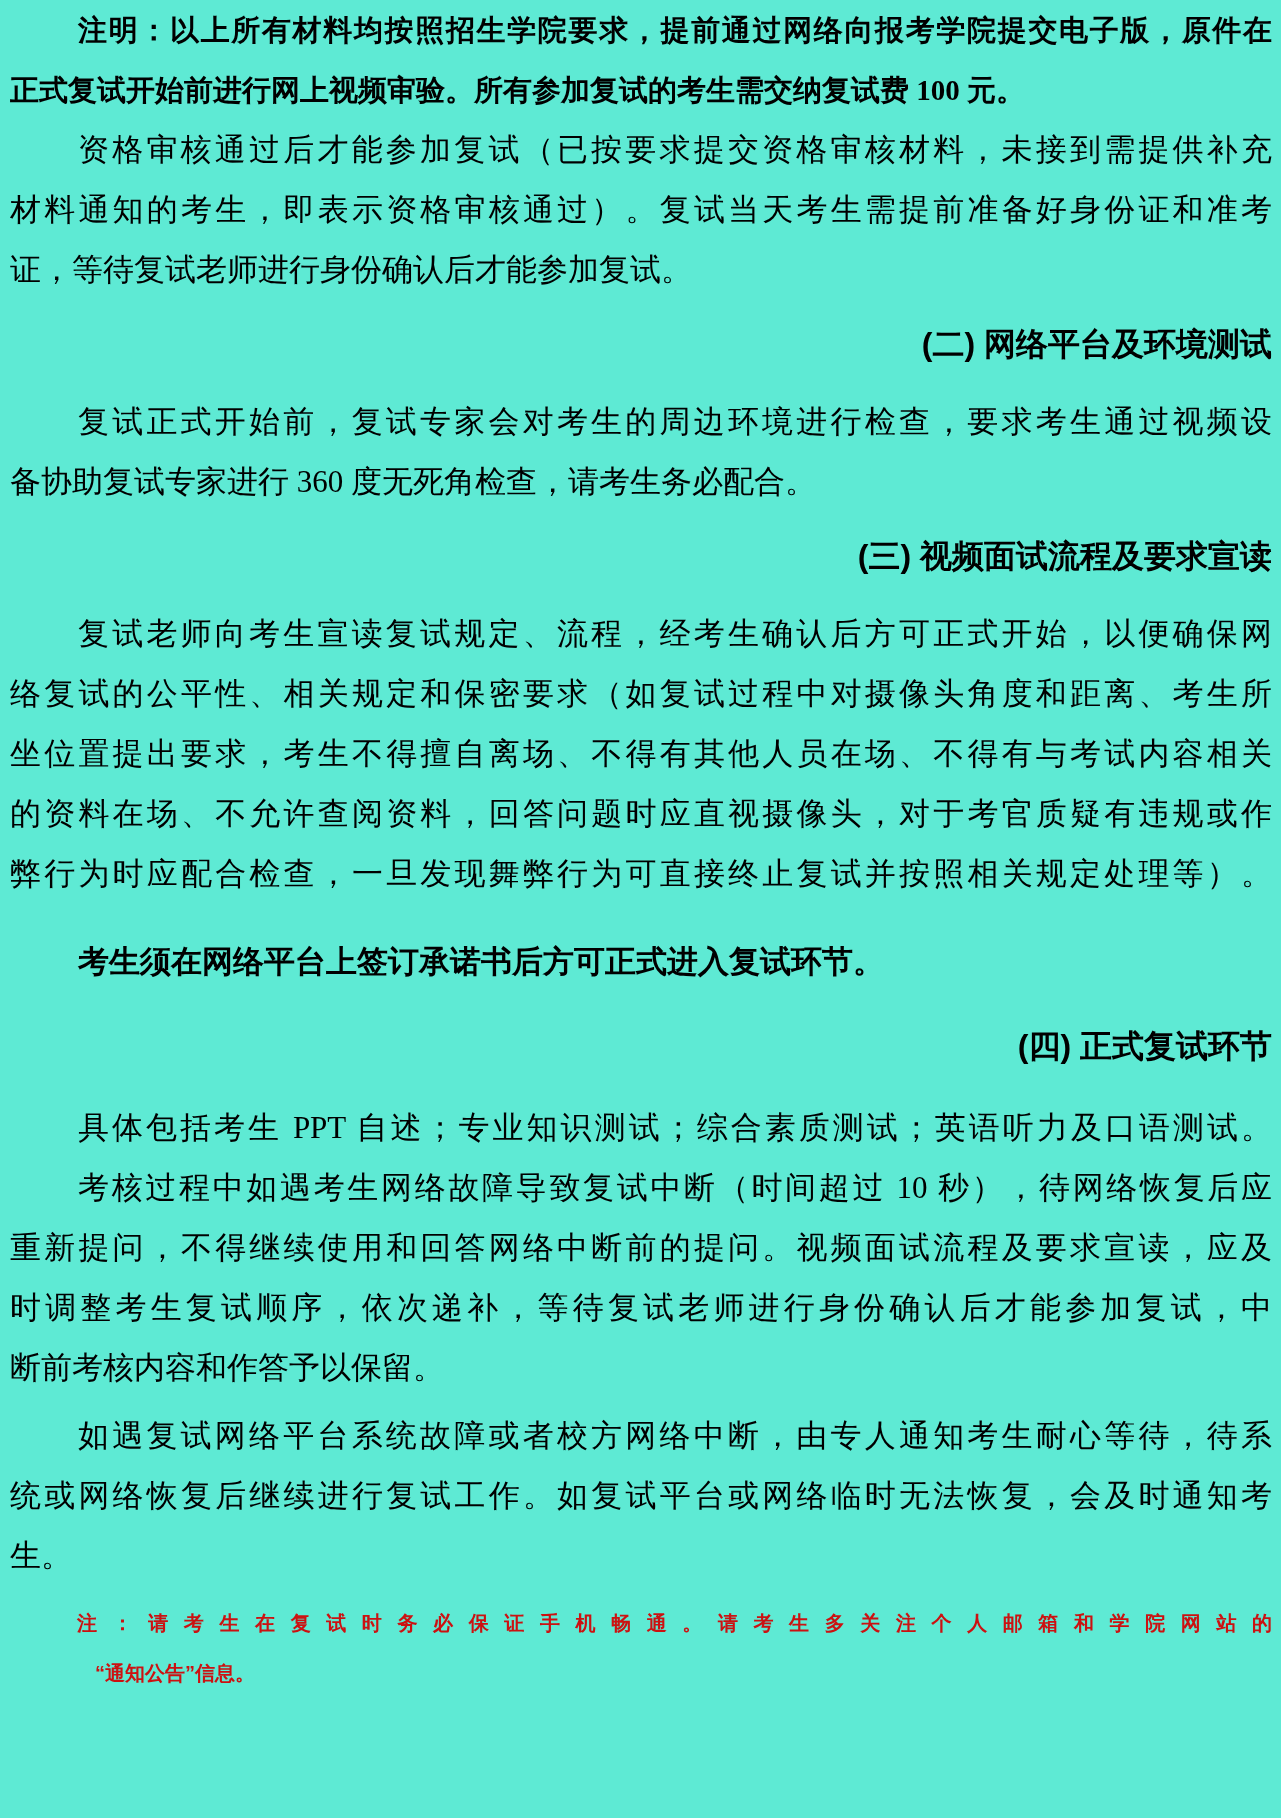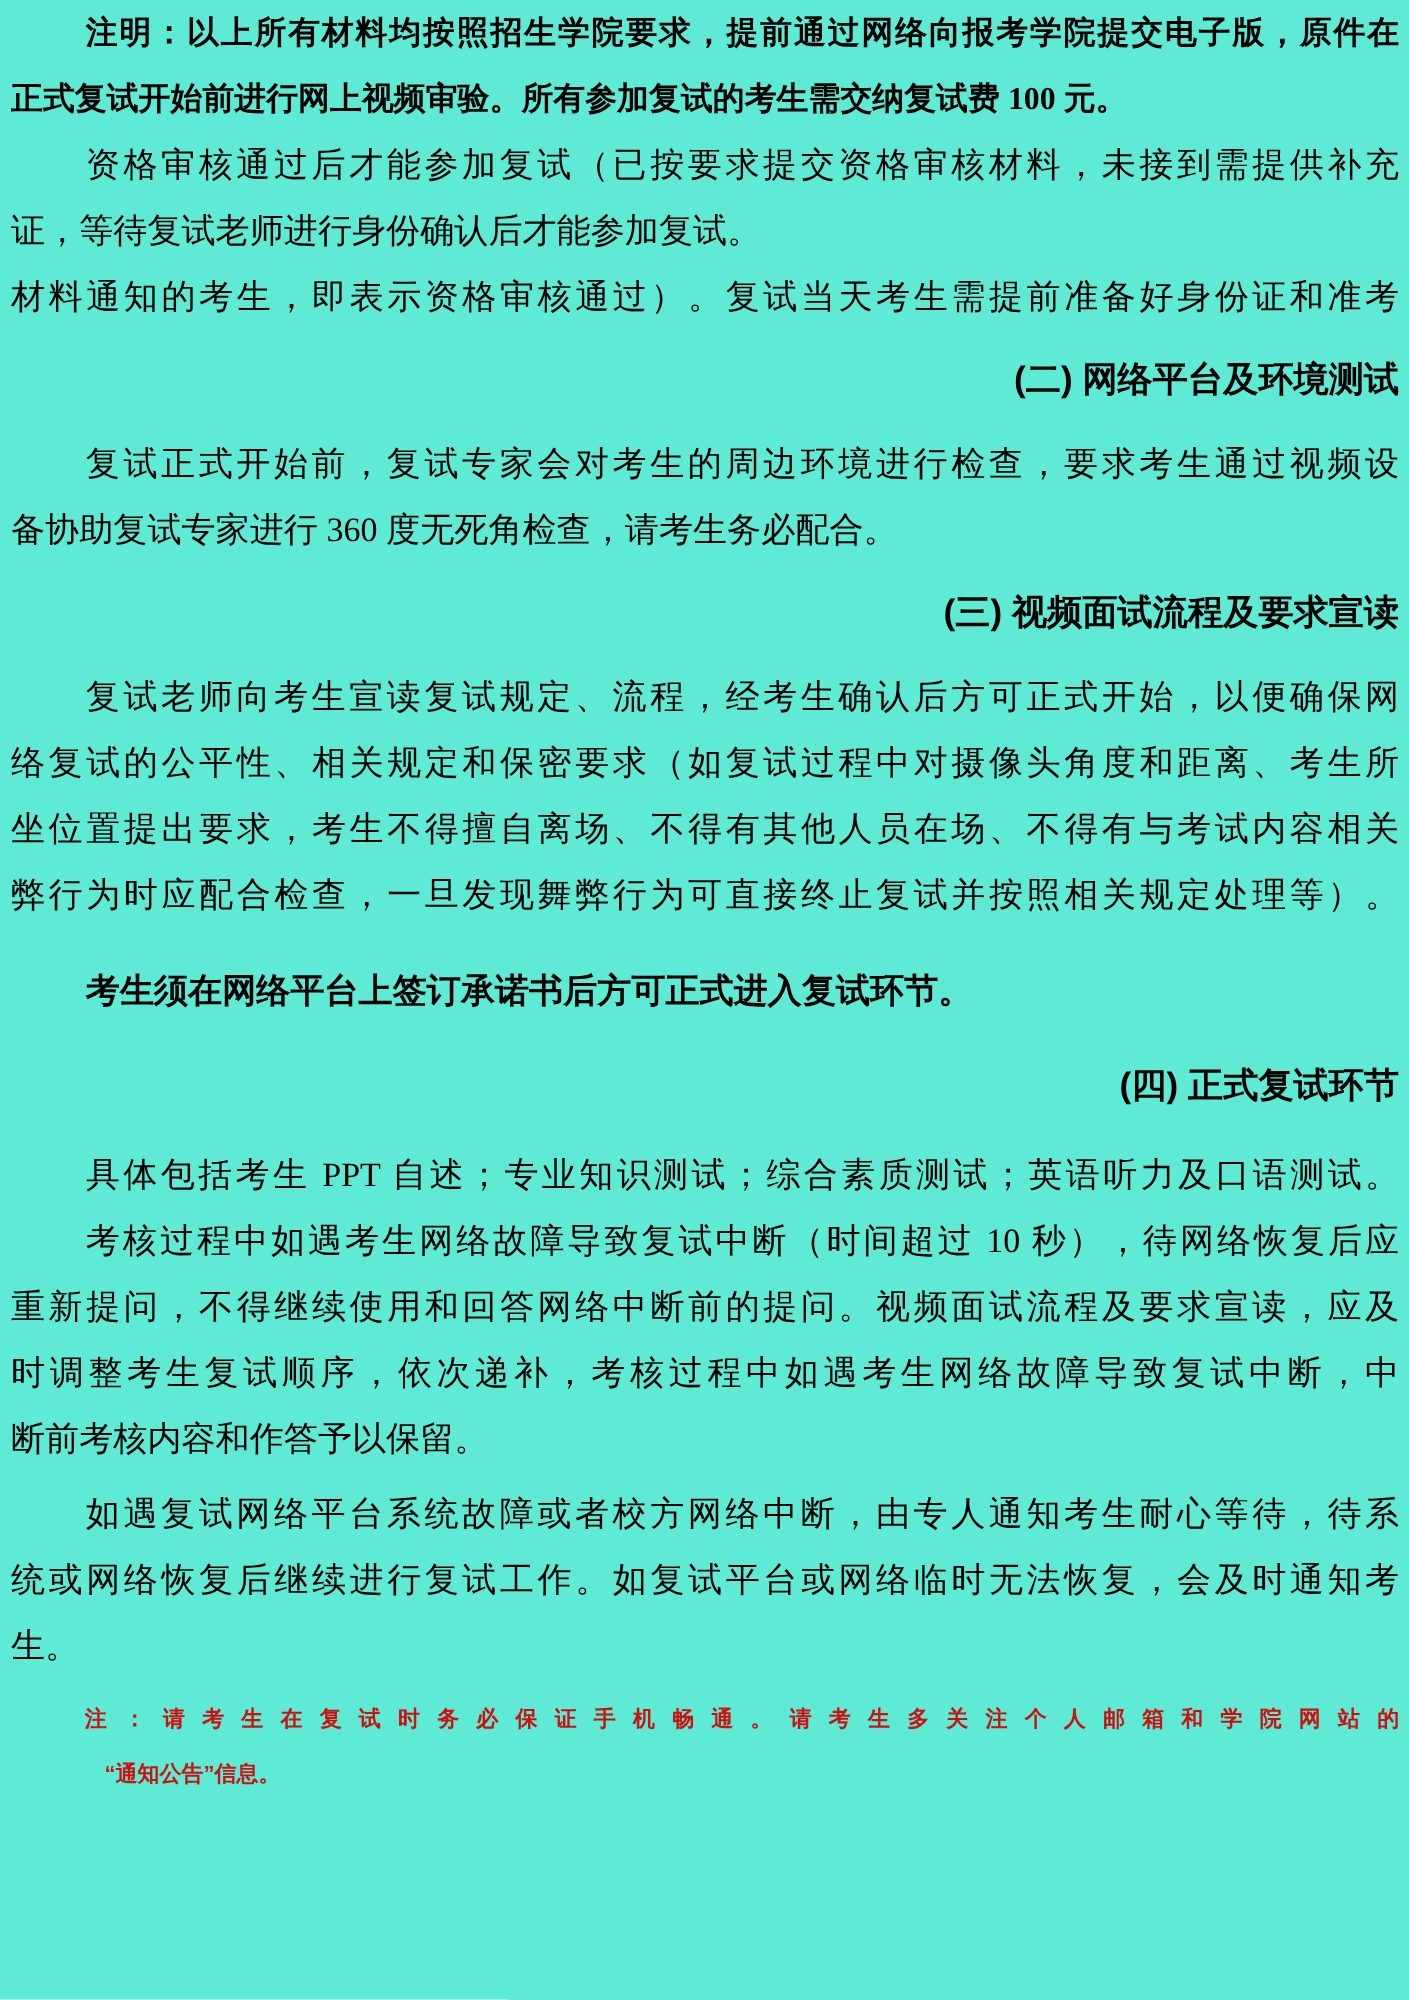--- a/index.html
+++ b/index.html
@@ -81,53 +81,54 @@
 
 <div class="page">
 
   <section class="intro">
     <div class="ln ind">注明：以上所有材料均按照招生学院要求，提前通过网络向报考学院提交电子版，原件在</div>
     <div class="ln end">正式复试开始前进行网上视频审验。所有参加复试的考生需交纳复试费 100 元。</div>
   </section>
 
   <section>
     <div class="ln ind">资格审核通过后才能参加复试（已按要求提交资格审核材料，未接到需提供补充</div>
+    <div class="ln">材料通知的考生，即表示资格审核通过）。复试当天考生需提前准备好身份证和准考</div>
     <div class="ln end">证，等待复试老师进行身份确认后才能参加复试。</div>
-    <div class="ln">材料通知的考生，即表示资格审核通过）。复试当天考生需提前准备好身份证和准考</div>
   </section>
 
   <div class="hd tight">(二) 网络平台及环境测试</div>
 
   <section>
     <div class="ln ind">复试正式开始前，复试专家会对考生的周边环境进行检查，要求考生通过视频设</div>
     <div class="ln end">备协助复试专家进行 360 度无死角检查，请考生务必配合。</div>
   </section>
 
   <div class="hd tight">(三) 视频面试流程及要求宣读</div>
 
   <section>
     <div class="ln ind">复试老师向考生宣读复试规定、流程，经考生确认后方可正式开始，以便确保网</div>
     <div class="ln">络复试的公平性、相关规定和保密要求（如复试过程中对摄像头角度和距离、考生所</div>
     <div class="ln">坐位置提出要求，考生不得擅自离场、不得有其他人员在场、不得有与考试内容相关</div>
+    <div class="ln">的资料在场、不允许查阅资料，回答问题时应直视摄像头，对于考官质疑有违规或作</div>
     <div class="ln">弊行为时应配合检查，一旦发现舞弊行为可直接终止复试并按照相关规定处理等）。</div>
   </section>
 
   <div class="ln ind end commit">考生须在网络平台上签订承诺书后方可正式进入复试环节。</div>
 
   <div class="hd wide">(四) 正式复试环节</div>
 
   <section>
     <div class="ln ind">具体包括考生 PPT 自述；专业知识测试；综合素质测试；英语听力及口语测试。</div>
   </section>
 
 
   <section>
     <div class="ln ind">考核过程中如遇考生网络故障导致复试中断（时间超过 10 秒），待网络恢复后应</div>
     <div class="ln">重新提问，不得继续使用和回答网络中断前的提问。视频面试流程及要求宣读，应及</div>
-    <div class="ln">时调整考生复试顺序，依次递补，考核过程中如遇考生网络故障导致复试中断，中</div>
+    <div class="ln">时调整考生复试顺序，依次递补，等待复试老师进行身份确认后才能参加复试，中</div>
     <div class="ln end">断前考核内容和作答予以保留。</div>
   </section>
 
   <section class="para2">
     <div class="ln ind">如遇复试网络平台系统故障或者校方网络中断，由专人通知考生耐心等待，待系</div>
     <div class="ln">统或网络恢复后继续进行复试工作。如复试平台或网络临时无法恢复，会及时通知考</div>
     <div class="ln end">生。</div>
   </section>
 
   <section class="phone">

